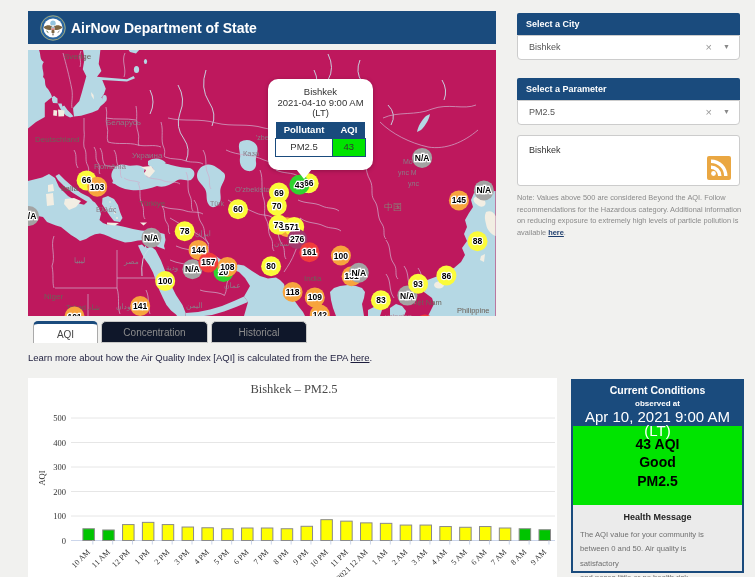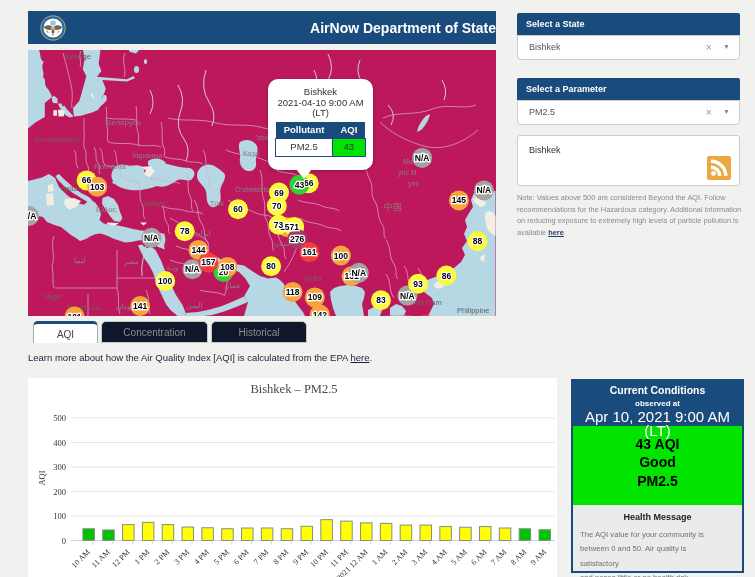--- a/index.html
+++ b/index.html
@@ -1,17 +1,17 @@
 <!DOCTYPE html>
 <html><head>
 <meta charset="utf-8">
 <style>
 * { margin:0; padding:0; box-sizing:border-box; }
 html,body { width:755px; height:577px; background:#f1f1ef; font-family:"Liberation Sans", sans-serif; overflow:hidden; position:relative; }
-.abs { position:absolute;justify-content:space-between; }
+.abs { position:absolute; }
 
 #hdr { left:28px; top:11px; width:468px; height:33px; background:#1a4b7d; color:#fff; display:flex; align-items:center; }
 #hdr .ttl { font-size:14px; font-weight:bold; margin-left:5px; }
 
 #map { left:28px; top:50px; width:468px; height:266px; background:#be185d; overflow:hidden; }
 
 #pop { left:240px; top:29px; width:105px; height:91px; background:#fff; border-radius:10px; box-shadow:0 1px 4px rgba(0,0,0,.25); text-align:center; font-size:9.5px; color:#333; padding-top:8px; line-height:10.5px; }
 #pop:after { content:""; position:absolute; left:28px; top:90px; width:0; height:0; border:8px solid transparent; border-top:10px solid #fff; }
 #pop table { border-collapse:collapse; margin:3px auto 0; }
 #pop th { background:#1a4b7d; color:#fff; font-weight:bold; padding:3px 8px; font-size:9.5px; }
@@ -404,21 +404,21 @@
   <div class="h">
     <div class="l1">Current Conditions</div>
     <div class="l2">observed at</div>
     <div class="l3">Apr 10, 2021 9:00 AM (LT)</div>
   </div>
   <div class="g">43 AQI<br>Good<br>PM2.5</div>
   <div class="hm">Health Message</div>
   <div class="bt">The AQI value for your community is<br>between 0 and 50. Air quality is satisfactory<br>and poses little or no health risk.</div>
 </div>
 
-<div class="selhdr" style="top:13px;">Select a State</div>
+<div class="selhdr" style="top:13px;">Select a City</div>
 <div class="selbox" style="top:35px;">Bishkek<span class="x">×</span><span class="car">▼</span></div>
 <div class="selhdr" style="top:78px;">Select a Parameter</div>
 <div class="selbox" style="top:100px;">PM2.5<span class="x">×</span><span class="car">▼</span></div>
 <div class="abs" id="rssbox">
   <div class="nm">Bishkek</div>
   <svg width="24" height="24" viewBox="0 0 24 24" style="position:absolute;right:8px;bottom:5px;">
     <rect width="24" height="24" rx="2" fill="#eaa742"></rect>
     <circle cx="6.5" cy="17.5" r="2.4" fill="#fff"></circle>
     <path d="M4 9.5 a10.5 10.5 0 0 1 10.5 10.5 h-3.4 A7.1 7.1 0 0 0 4 12.9 Z" fill="#fff"></path>
     <path d="M4 3.5 a16.5 16.5 0 0 1 16.5 16.5 h-3.4 A13.1 13.1 0 0 0 4 6.9 Z" fill="#fff"></path>

